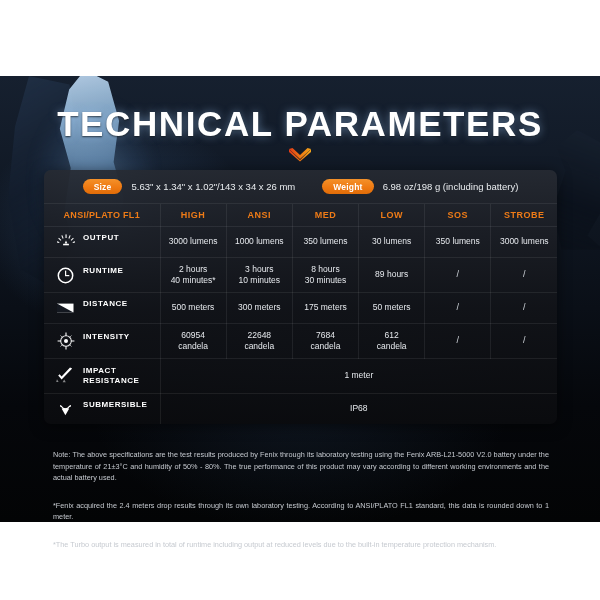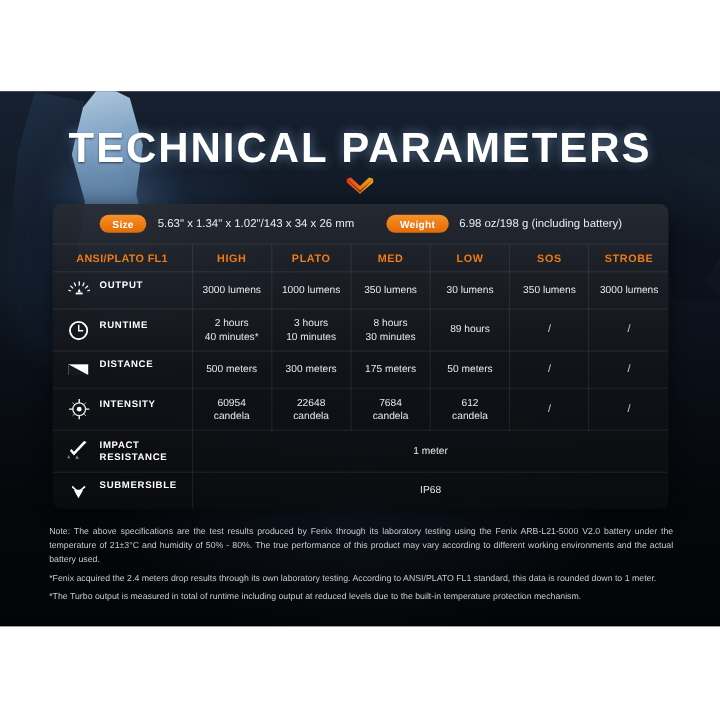--- a/index.html
+++ b/index.html
@@ -207,21 +207,21 @@
   #notes {
     position: absolute;
     left: 37px; top: 433px;
     width: 528px;
     z-index: 6;
     color: #c6cad0;
     font-size: 7.3px;
     line-height: 11.6px;
     text-align: justify;
   }
-  #notes p { margin: 4px; }
+  #notes p { margin: 16px; }
 </style>
 </head>
 <body>
 
 <div id="stage">
 
   <div id="hero">
     <div class="rock" id="rock-shadow-l"></div>
     <div class="rock" id="rock-glow"></div>
     <div class="rock" id="rock-main"></div>
@@ -263,21 +263,21 @@
           <col class="c-mode">
           <col class="c-mode">
         <col class="c-mode">
           <col class="c-mode">
           <col class="c-mode">
       </colgroup>
       <thead>
         <tr>
           <th class="th-standard">ANSI/PLATO FL1</th>
           <th>HIGH</th>
-          <th>PLATO</th>
+          <th>ANSI</th>
           <th>MED</th>
           <th>LOW</th>
           <th>SOS</th>
           <th>STROBE</th>
         </tr>
       </thead>
       <tbody>
 
         <tr>
           <td class="cell">

